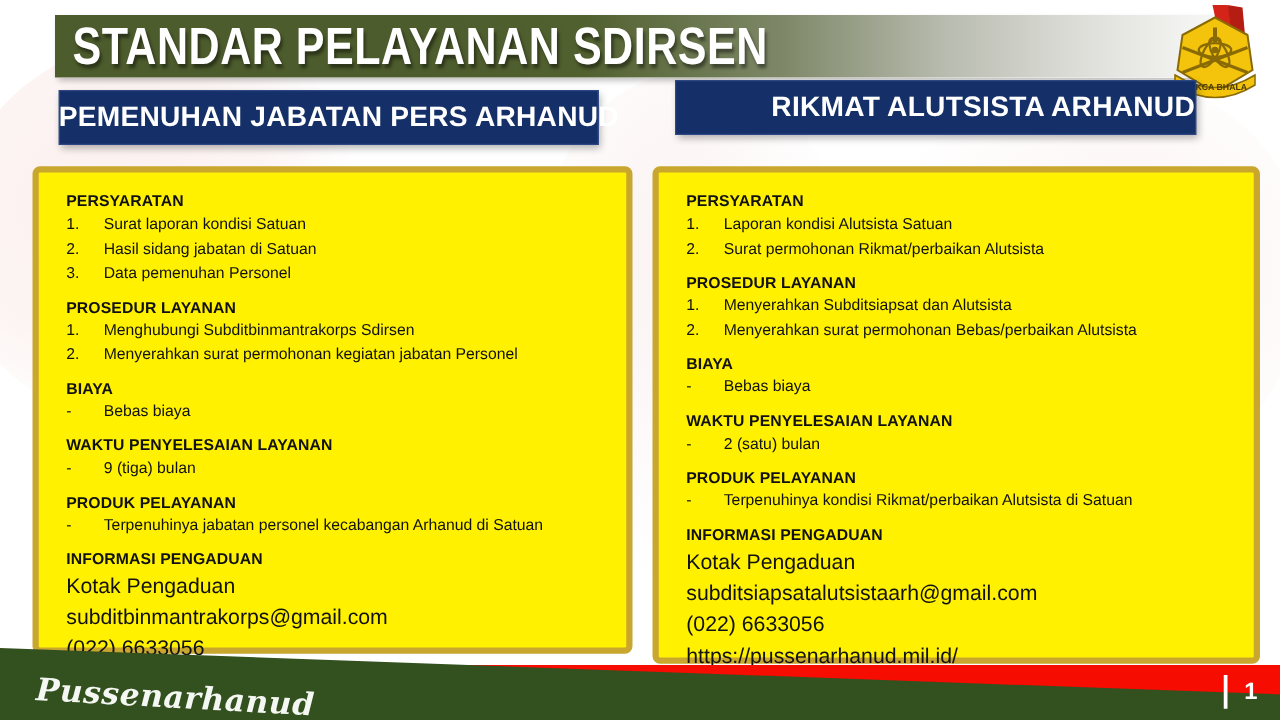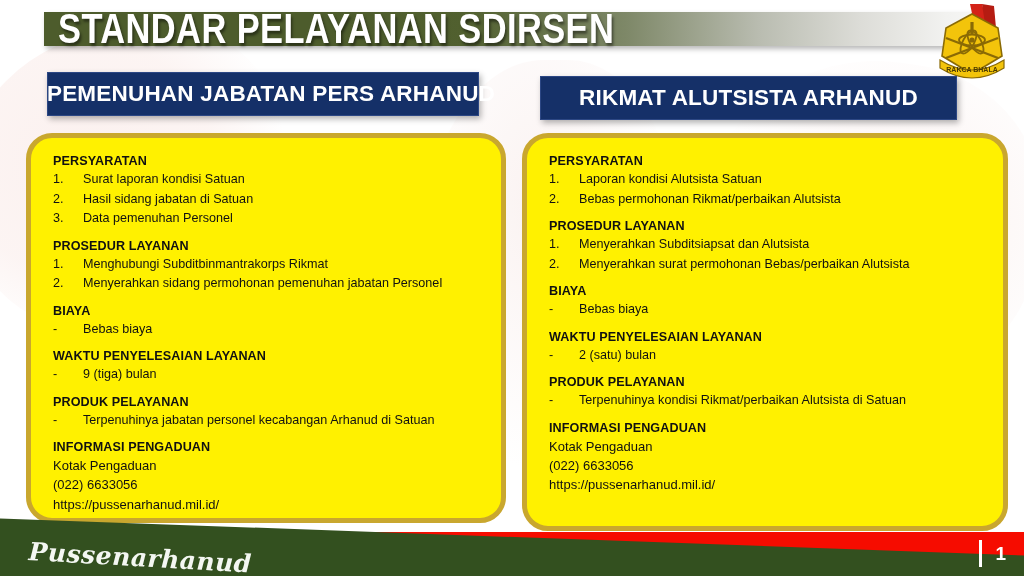--- a/index.html
+++ b/index.html
@@ -51,21 +51,21 @@
     width: 340px; height: 330px;
     background: radial-gradient(ellipse at 60% 45%, #f1d3cd 0%, rgba(255,255,255,0) 70%);
     border-radius: 55% 45% 50% 50%;
     transform: rotate(8deg);
   }
 
   
   .title-bar {
     position: absolute;
     left: 44px; top: 12px;
-    width: 940px; height: 34px;
+    width: 940px; height: 50px;
     background: linear-gradient(to right,
         #4d5c2c 0%, #4d5c2c 30%, #51602f 45%,
         #7e8868 62%, #b9bcb0 76%, #ddddd8 87%, #f2f2f0 96%, #f7f7f6 100%);
     box-shadow: 2px 3px 5px rgba(0,0,0,0.28);
   }
   .title-text {
     position: absolute;
     left: 14px; top: 50%;
     transform: translateY(-50%) scaleX(0.82);
     transform-origin: left center;
@@ -90,35 +90,35 @@
     position: absolute;
     height: 44px;
     background: #153068;
     border: 1px solid #2c4784;
     display: flex;
     align-items: center;
     justify-content: center;
     box-shadow: 2px 3px 6px rgba(0,0,0,0.30);
   }
   .banner-left  { left: 47px;  top: 72px; width: 432px; padding-left: 16px; }
-  .banner-right { left: 540px; top: 76px; width: 417px; }
+  .banner-right { left: 540px; top: 64px; width: 417px; justify-content: flex-end; }
   .banner-text {
     color: #ffffff;
     font-weight: bold;
     font-size: 22.5px;
     letter-spacing: 0.2px;
     white-space: nowrap;
   }
 
   
   .card {
     position: absolute;
     background: #FFF100;
     border: 5px solid #C9A72E;
-    border-radius: 26px;
+    border-radius: 6px;
     padding: 16px 18px 12px 22px;
   }
   .card-left  { left: 26px;  top: 133px; width: 480px; height: 390px; }
   .card-right { left: 522px; top: 133px; width: 486px; height: 398px; }
 
   .sec { margin-bottom: 10px; }
   .sec:last-child { margin-bottom: 0; }
 
   .sec-title {
     font-weight: bold;
@@ -133,21 +133,21 @@
     color: #111111;
     line-height: 1.55;
   }
   .row .mark {
     width: 30px;
     flex: 0 0 30px;
   }
   .row .txt { flex: 1 1 auto; }
 
   .plainline {
-    font-size: 13px;
+    font-size: 17px;
     color: #111111;
     line-height: 1.48;
   }
 
   
   .red-band {
     position: absolute;
     left: 0; bottom: 0;
     width: 1024px; height: 44px;
     background: #F60C00;
@@ -243,25 +243,25 @@
         </div>
         <div class="row">
           <span class="mark">3.</span>
           <span class="txt">Data pemenuhan Personel</span>
         </div>
       </div>
       <div class="sec">
         <div class="sec-title">PROSEDUR LAYANAN</div>
         <div class="row">
           <span class="mark">1.</span>
-          <span class="txt">Menghubungi Subditbinmantrakorps Rikmat</span>
+          <span class="txt">Menghubungi Subditbinmantrakorps Sdirsen</span>
         </div>
         <div class="row">
           <span class="mark">2.</span>
-          <span class="txt">Menyerahkan sidang permohonan pemenuhan jabatan Personel</span>
+          <span class="txt">Menyerahkan surat permohonan kegiatan jabatan Personel</span>
         </div>
       </div>
       <div class="sec">
         <div class="sec-title">BIAYA</div>
         <div class="row">
           <span class="mark">-</span>
           <span class="txt">Bebas biaya</span>
         </div>
       </div>
       <div class="sec">
@@ -274,34 +274,35 @@
       <div class="sec">
         <div class="sec-title">PRODUK PELAYANAN</div>
         <div class="row">
           <span class="mark">-</span>
           <span class="txt">Terpenuhinya jabatan personel kecabangan Arhanud di Satuan</span>
         </div>
       </div>
       <div class="sec">
         <div class="sec-title">INFORMASI PENGADUAN</div>
         <div class="plainline">Kotak Pengaduan</div>
+        <div class="plainline">subditbinmantrakorps@gmail.com</div>
         <div class="plainline">(022) 6633056</div>
         <div class="plainline">https://pussenarhanud.mil.id/</div>
       </div>
     </div>
   <div class="card card-right" id="card-right">
       <div class="sec">
         <div class="sec-title">PERSYARATAN</div>
         <div class="row">
           <span class="mark">1.</span>
           <span class="txt">Laporan kondisi Alutsista Satuan</span>
         </div>
         <div class="row">
           <span class="mark">2.</span>
-          <span class="txt">Bebas permohonan Rikmat/perbaikan Alutsista</span>
+          <span class="txt">Surat permohonan Rikmat/perbaikan Alutsista</span>
         </div>
       </div>
       <div class="sec">
         <div class="sec-title">PROSEDUR LAYANAN</div>
         <div class="row">
           <span class="mark">1.</span>
           <span class="txt">Menyerahkan Subditsiapsat dan Alutsista</span>
         </div>
         <div class="row">
           <span class="mark">2.</span>
@@ -325,20 +326,21 @@
       <div class="sec">
         <div class="sec-title">PRODUK PELAYANAN</div>
         <div class="row">
           <span class="mark">-</span>
           <span class="txt">Terpenuhinya kondisi Rikmat/perbaikan Alutsista di Satuan</span>
         </div>
       </div>
       <div class="sec">
         <div class="sec-title">INFORMASI PENGADUAN</div>
         <div class="plainline">Kotak Pengaduan</div>
+        <div class="plainline">subditsiapsatalutsistaarh@gmail.com</div>
         <div class="plainline">(022) 6633056</div>
         <div class="plainline">https://pussenarhanud.mil.id/</div>
       </div>
     </div>
 
   <div class="red-band"></div>
   <div class="green-wedge"></div>
   <div class="brand-script">Pussenarhanud</div>
   <div class="page-sep"></div>
   <div class="page-num">1</div>

